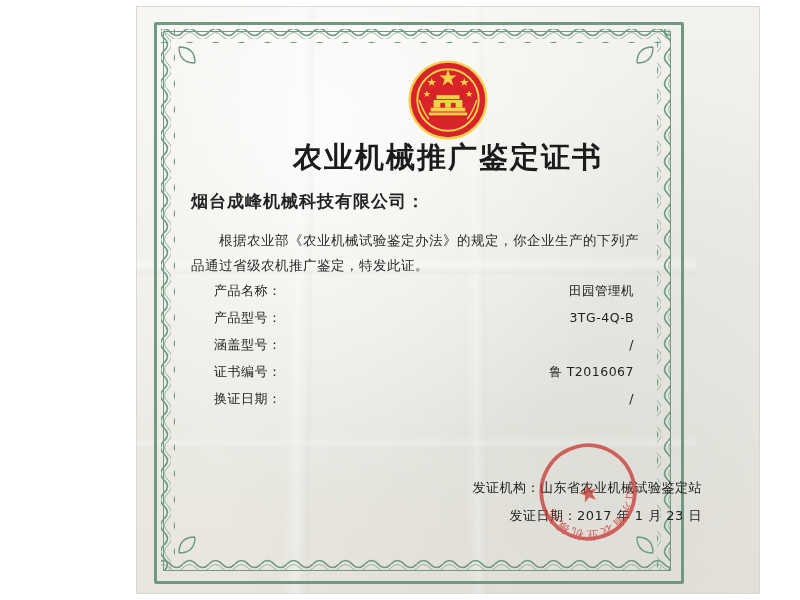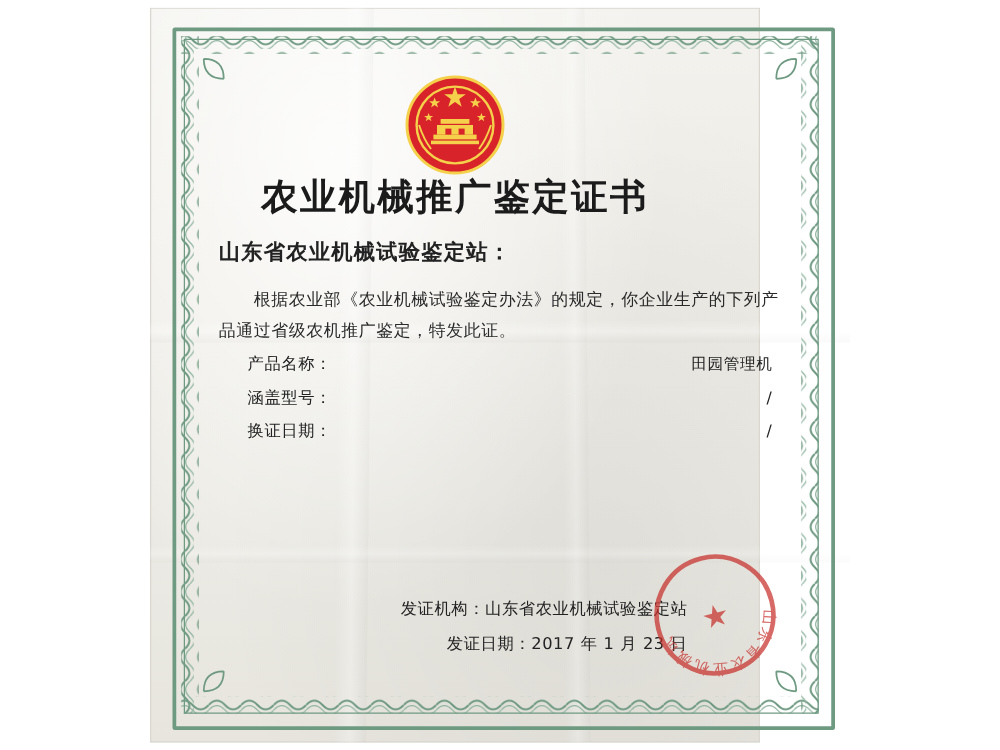--- a/index.html
+++ b/index.html
@@ -13,23 +13,23 @@
   #stage {
     position: relative;
     width: 800px;
     height: 600px;
     background: #ffffff;
     overflow: hidden;
   }
   
   #certificate {
     position: absolute;
-    left: 120px;
+    left: 136px;
     top: 6px;
-    width: 488px;
+    width: 624px;
     height: 588px;
     background:
       radial-gradient(ellipse at 30% 20%, rgba(255,255,255,0.85), rgba(0,0,0,0) 55%),
       radial-gradient(ellipse at 75% 75%, rgba(0,0,0,0.05), rgba(0,0,0,0) 60%),
       linear-gradient(180deg, #f3f2ee 0%, #eeece6 35%, #ecebe5 65%, #e7e5de 100%);
     box-shadow: 0 0 0 1px #d9d7cf inset;
   }
   
   .crease {
     position: absolute;
@@ -231,32 +231,40 @@
       </g>
 
       <g stroke="#f5d04a" stroke-width="1.6" fill="none">
         <path d="M20 50 q4 12 10 20"></path>
         <path d="M80 50 q-4 12 -10 20"></path>
       </g>
     </svg>
 
     <div id="doc-title">农业机械推广鉴定证书</div>
 
-    <div id="addressee">山东省农业机械试验鉴定站：</div>
+    <div id="addressee">烟台成峰机械科技有限公司：</div>
 
     <div id="body-text">根据农业部《农业机械试验鉴定办法》的规定，你企业生产的下列产品通过省级农机推广鉴定，特发此证。</div>
 
     <div id="fields">
       <div class="field-row">
         <span class="field-label">产品名称：</span>
         <span class="field-value">田园管理机</span>
       </div>
       <div class="field-row">
+        <span class="field-label">产品型号：</span>
+        <span class="field-value">3TG-4Q-B</span>
+      </div>
+      <div class="field-row">
         <span class="field-label">涵盖型号：</span>
         <span class="field-value">/</span>
+      </div>
+      <div class="field-row">
+        <span class="field-label">证书编号：</span>
+        <span class="field-value">鲁 T2016067</span>
       </div>
       <div class="field-row">
         <span class="field-label">换证日期：</span>
         <span class="field-value">/</span>
       </div>
     </div>
 
     <div id="signature">
       <div class="sig-row">
         <span>发证机构：</span><span>山东省农业机械试验鉴定站</span>

